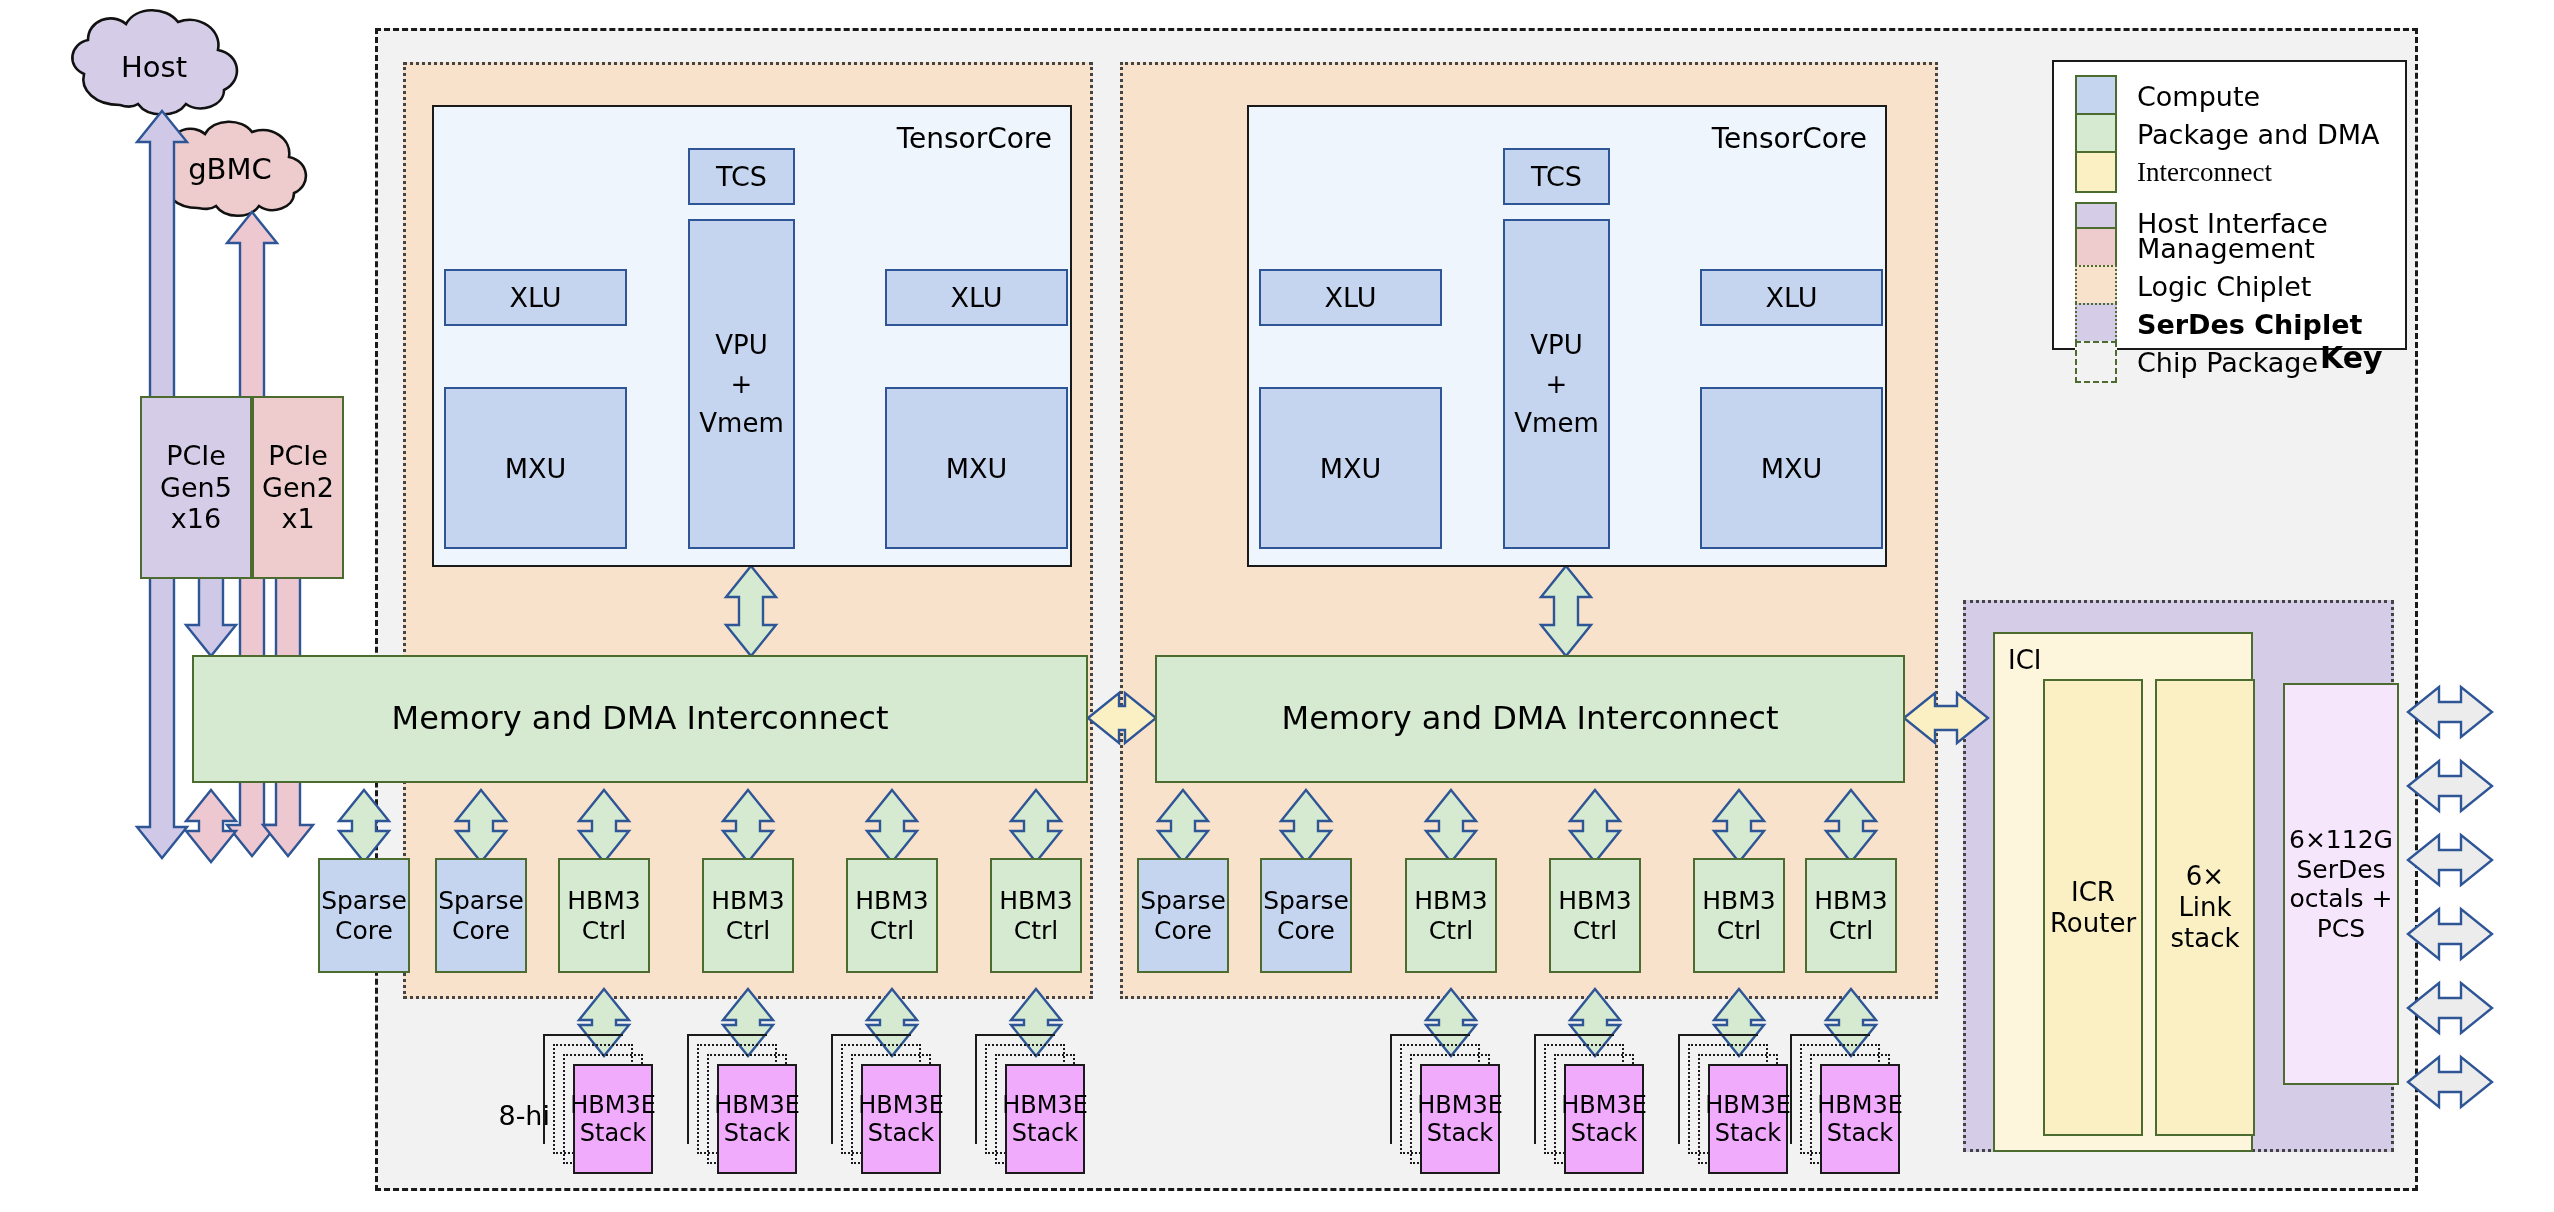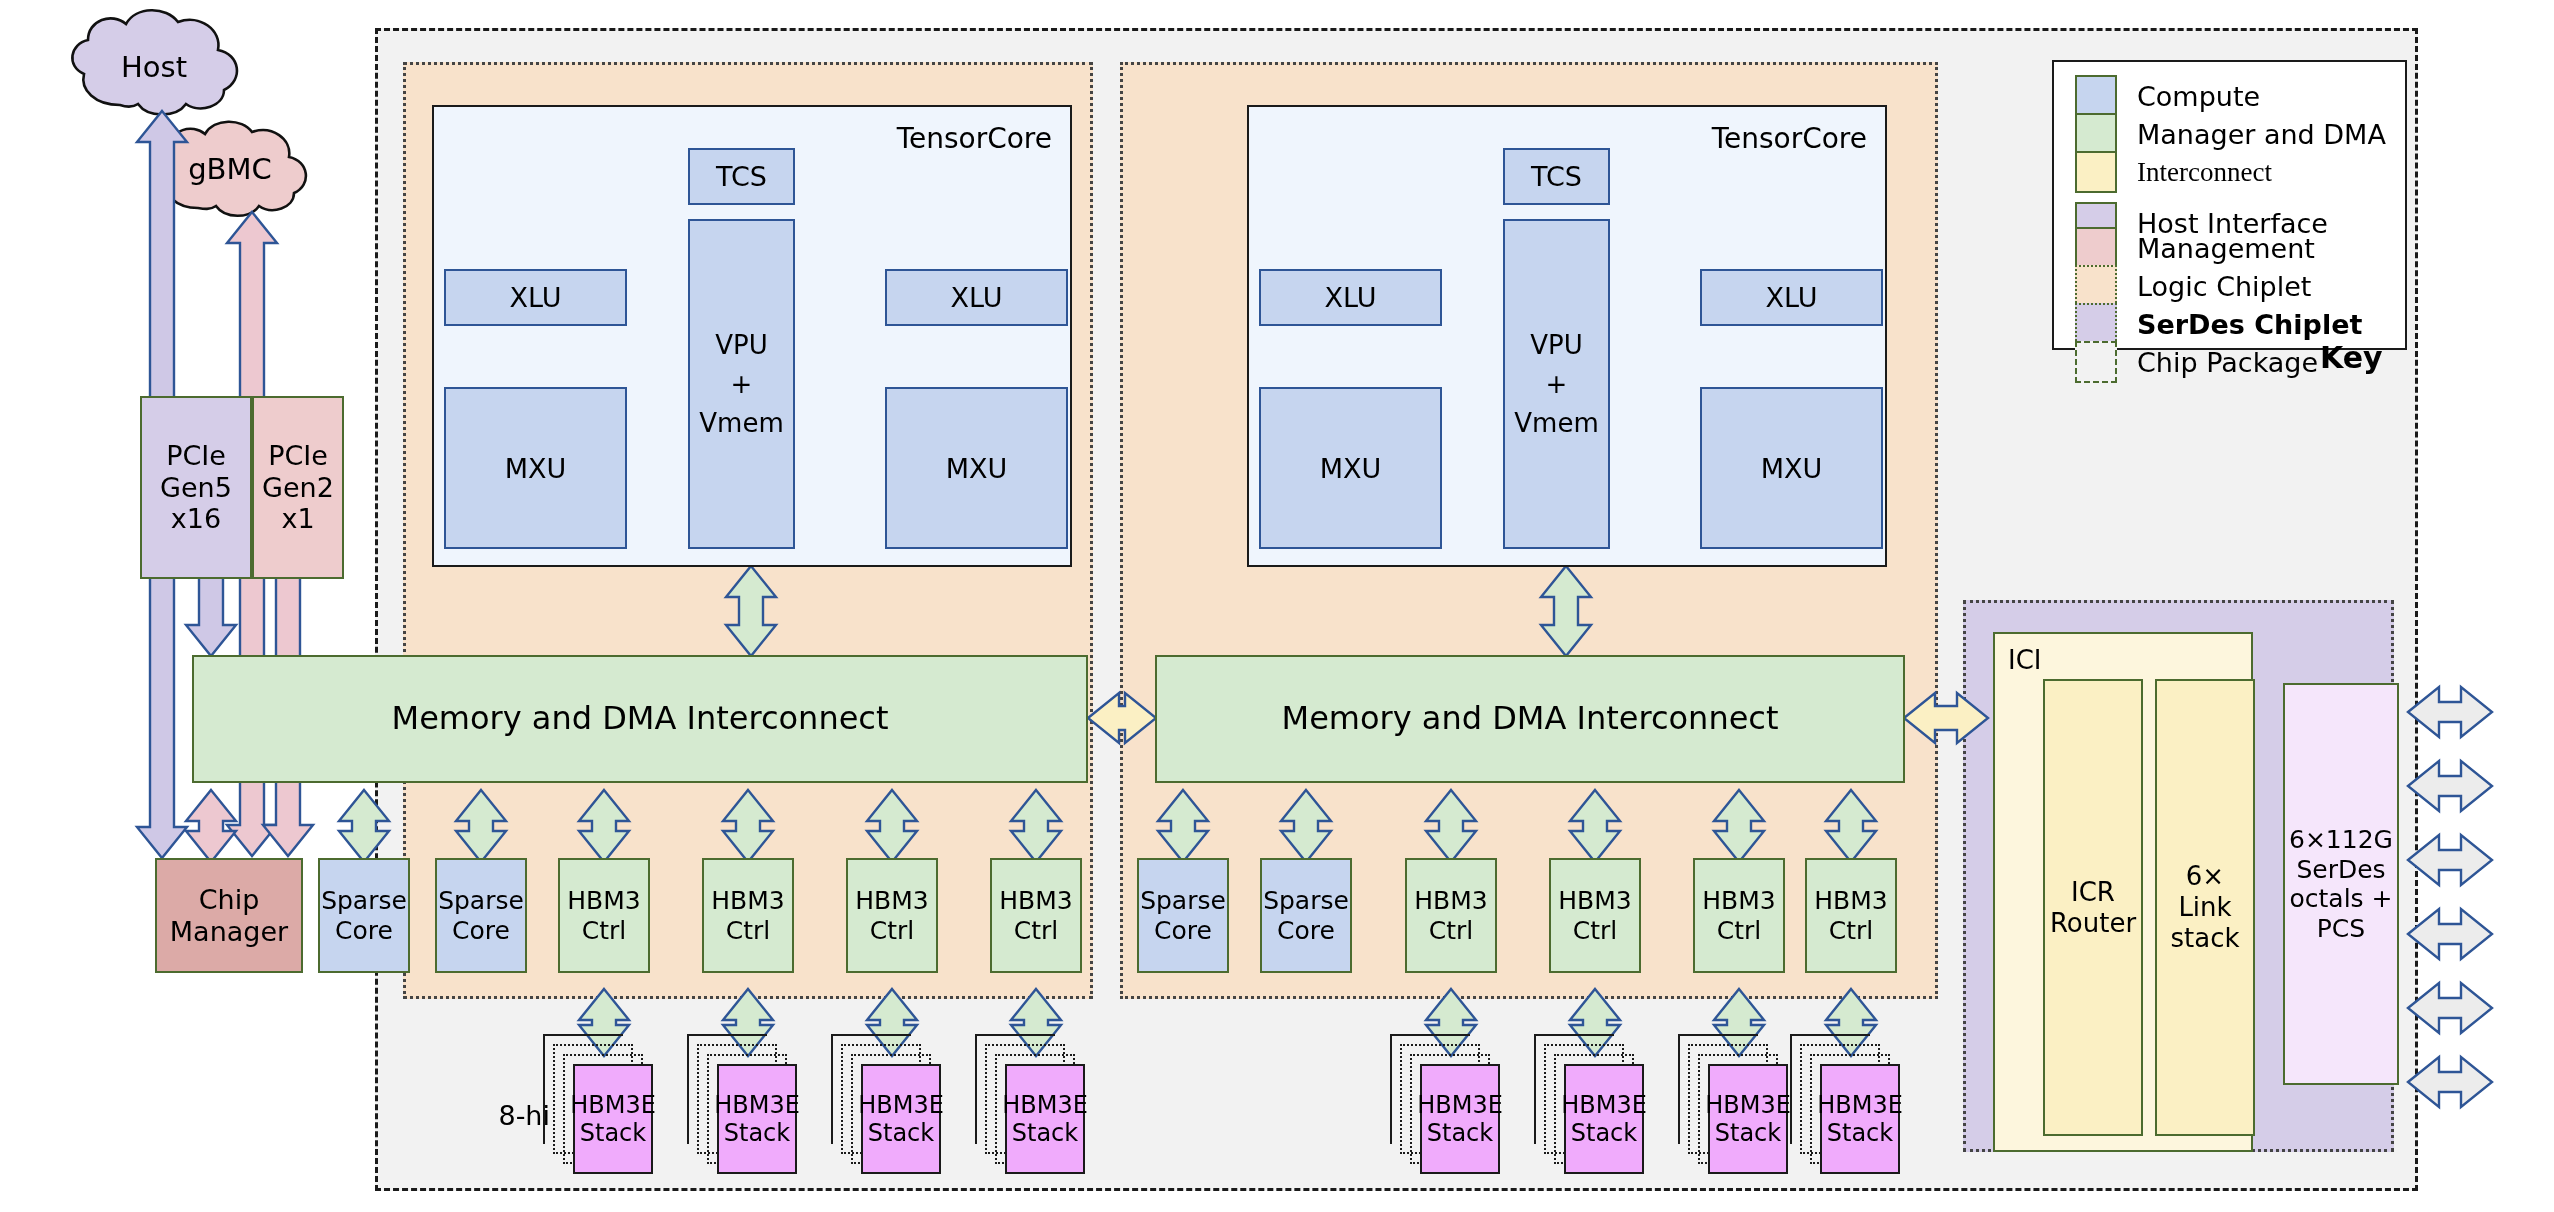--- a/index.html
+++ b/index.html
@@ -281,24 +281,20 @@
     <span>MXU</span>
   </div>
 
   <div class="abs blk memdma" style="left:192px;top:655px;width:896px;height:128px;font-size:32px;">
     <span>Memory and DMA Interconnect</span>
   </div>
   <div class="abs blk memdma" style="left:1155px;top:655px;width:750px;height:128px;font-size:32px;">
     <span>Memory and DMA Interconnect</span>
   </div>
 
-  <div class="abs blk mgmt" style="left:155px;top:858px;width:148px;height:115px;flex-direction:column;font-size:27px;">
-    <span>Chip</span>
-    <span>Manager</span>
-  </div>
 
   <div class="abs blk compute" style="left:318px;top:858px;width:92px;height:115px;flex-direction:column;font-size:25px;">
     <span>Sparse</span>
     <span>Core</span>
   </div>
   <div class="abs blk compute" style="left:435px;top:858px;width:92px;height:115px;flex-direction:column;font-size:25px;">
     <span>Sparse</span>
     <span>Core</span>
   </div>
   <div class="abs blk memdma" style="left:558px;top:858px;width:92px;height:115px;flex-direction:column;font-size:25px;">
@@ -429,21 +425,21 @@
   </div>
 
   <div class="abs keybox" style="left:2052px;top:60px;width:355px;height:290px;"></div>
 
   <div class="key-row" style="left:2075px;top:75px;">
     <span class="key-sw" style="background:#c6d5ef;"></span>
     <span class="key-txt">Compute</span>
   </div>
   <div class="key-row" style="left:2075px;top:113px;">
     <span class="key-sw" style="background:#d5ead0;"></span>
-    <span class="key-txt">Manager and DMA</span>
+    <span class="key-txt">Package and DMA</span>
   </div>
   <div class="key-row" style="left:2075px;top:151px;font-family:Liberation Serif, serif;">
     <span class="key-sw" style="background:#fbf0c4;"></span>
     <span class="key-txt">Interconnect</span>
   </div>
   <div class="key-row" style="left:2075px;top:202px;text-align:right;">
     <span class="key-sw" style="background:#d5cde8;"></span>
     <span class="key-txt">Host Interface</span>
   </div>
   <div class="key-row" style="left:2075px;top:227px;">

